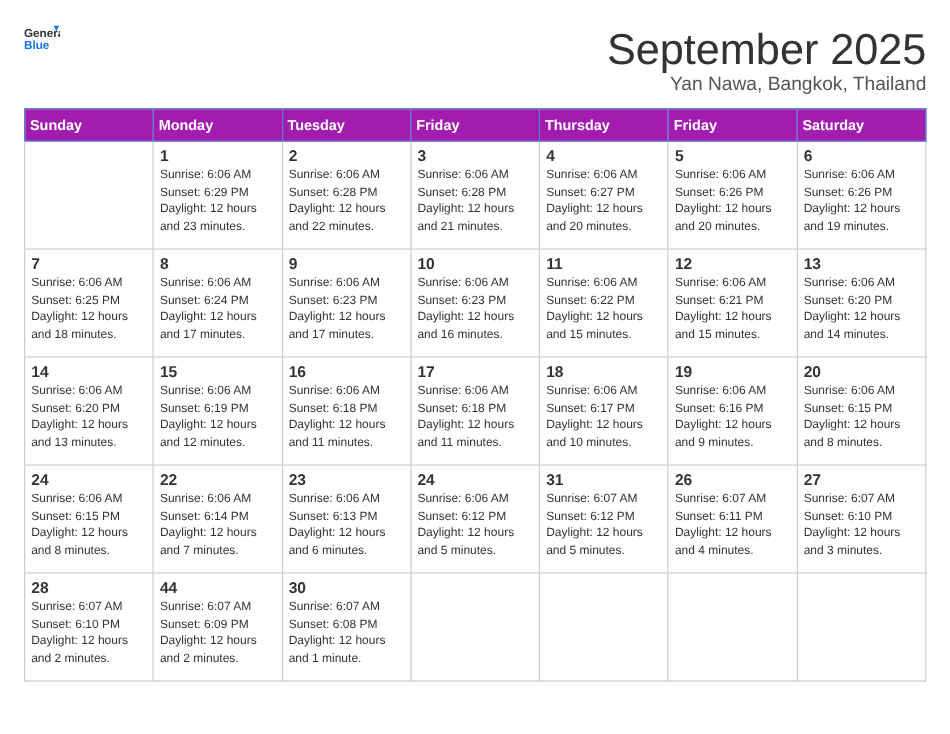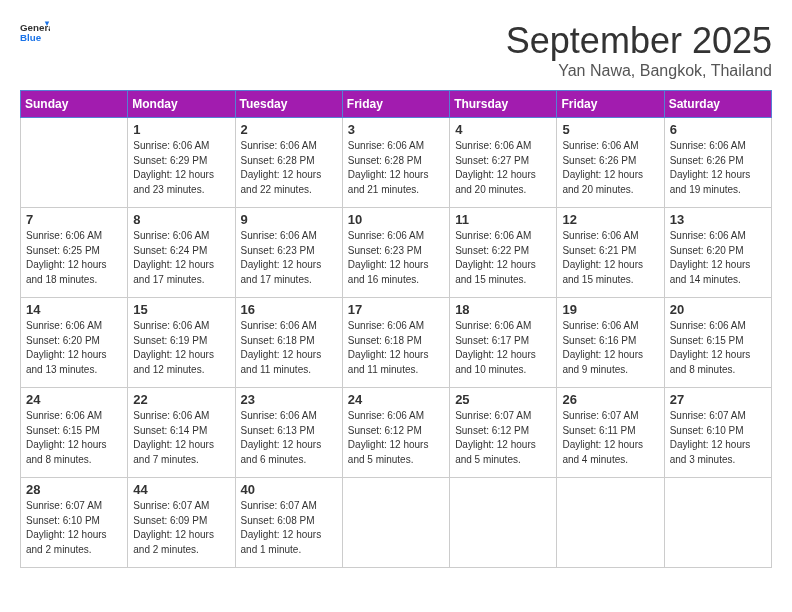--- a/index.html
+++ b/index.html
@@ -265,21 +265,21 @@
 and 6 minutes.</div>
         </td>
         <td>
           <span class="cell-date">24</span>
           <div class="cell-info" style="white-space: pre-line;">Sunrise: 6:06 AM
 Sunset: 6:12 PM
 Daylight: 12 hours
 and 5 minutes.</div>
         </td>
         <td>
-          <span class="cell-date">25</span>
+          <span class="cell-date">31</span>
           <div class="cell-info" style="white-space: pre-line;">Sunrise: 6:07 AM
 Sunset: 6:12 PM
 Daylight: 12 hours
 and 5 minutes.</div>
         </td>
         <td>
           <span class="cell-date">26</span>
           <div class="cell-info" style="white-space: pre-line;">Sunrise: 6:07 AM
 Sunset: 6:11 PM
 Daylight: 12 hours
@@ -302,21 +302,21 @@
 and 2 minutes.</div>
         </td>
         <td>
           <span class="cell-date">44</span>
           <div class="cell-info" style="white-space: pre-line;">Sunrise: 6:07 AM
 Sunset: 6:09 PM
 Daylight: 12 hours
 and 2 minutes.</div>
         </td>
         <td>
-          <span class="cell-date">40</span>
+          <span class="cell-date">30</span>
           <div class="cell-info" style="white-space: pre-line;">Sunrise: 6:07 AM
 Sunset: 6:08 PM
 Daylight: 12 hours
 and 1 minute.</div>
         </td>
         <td class="empty-cell"></td>
         <td class="empty-cell"></td>
         <td class="empty-cell"></td>
         <td class="empty-cell"></td>
       </tr>

